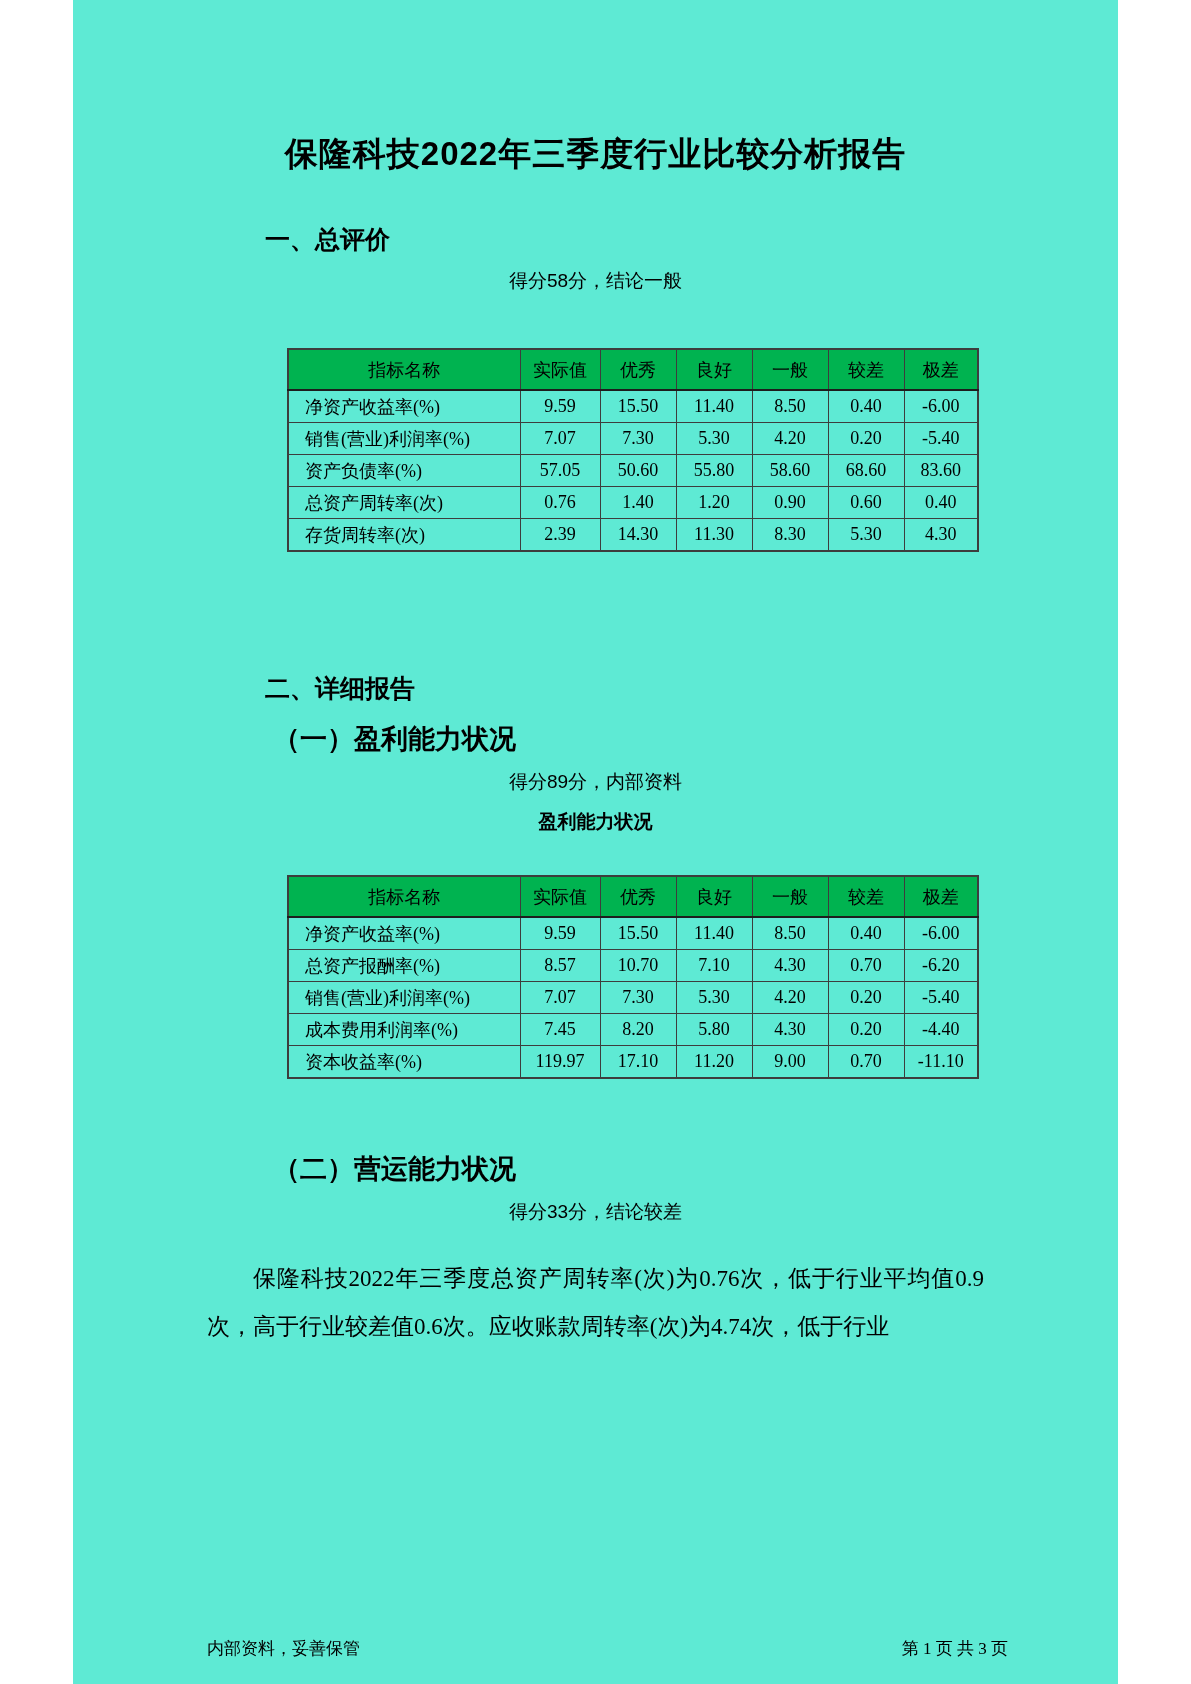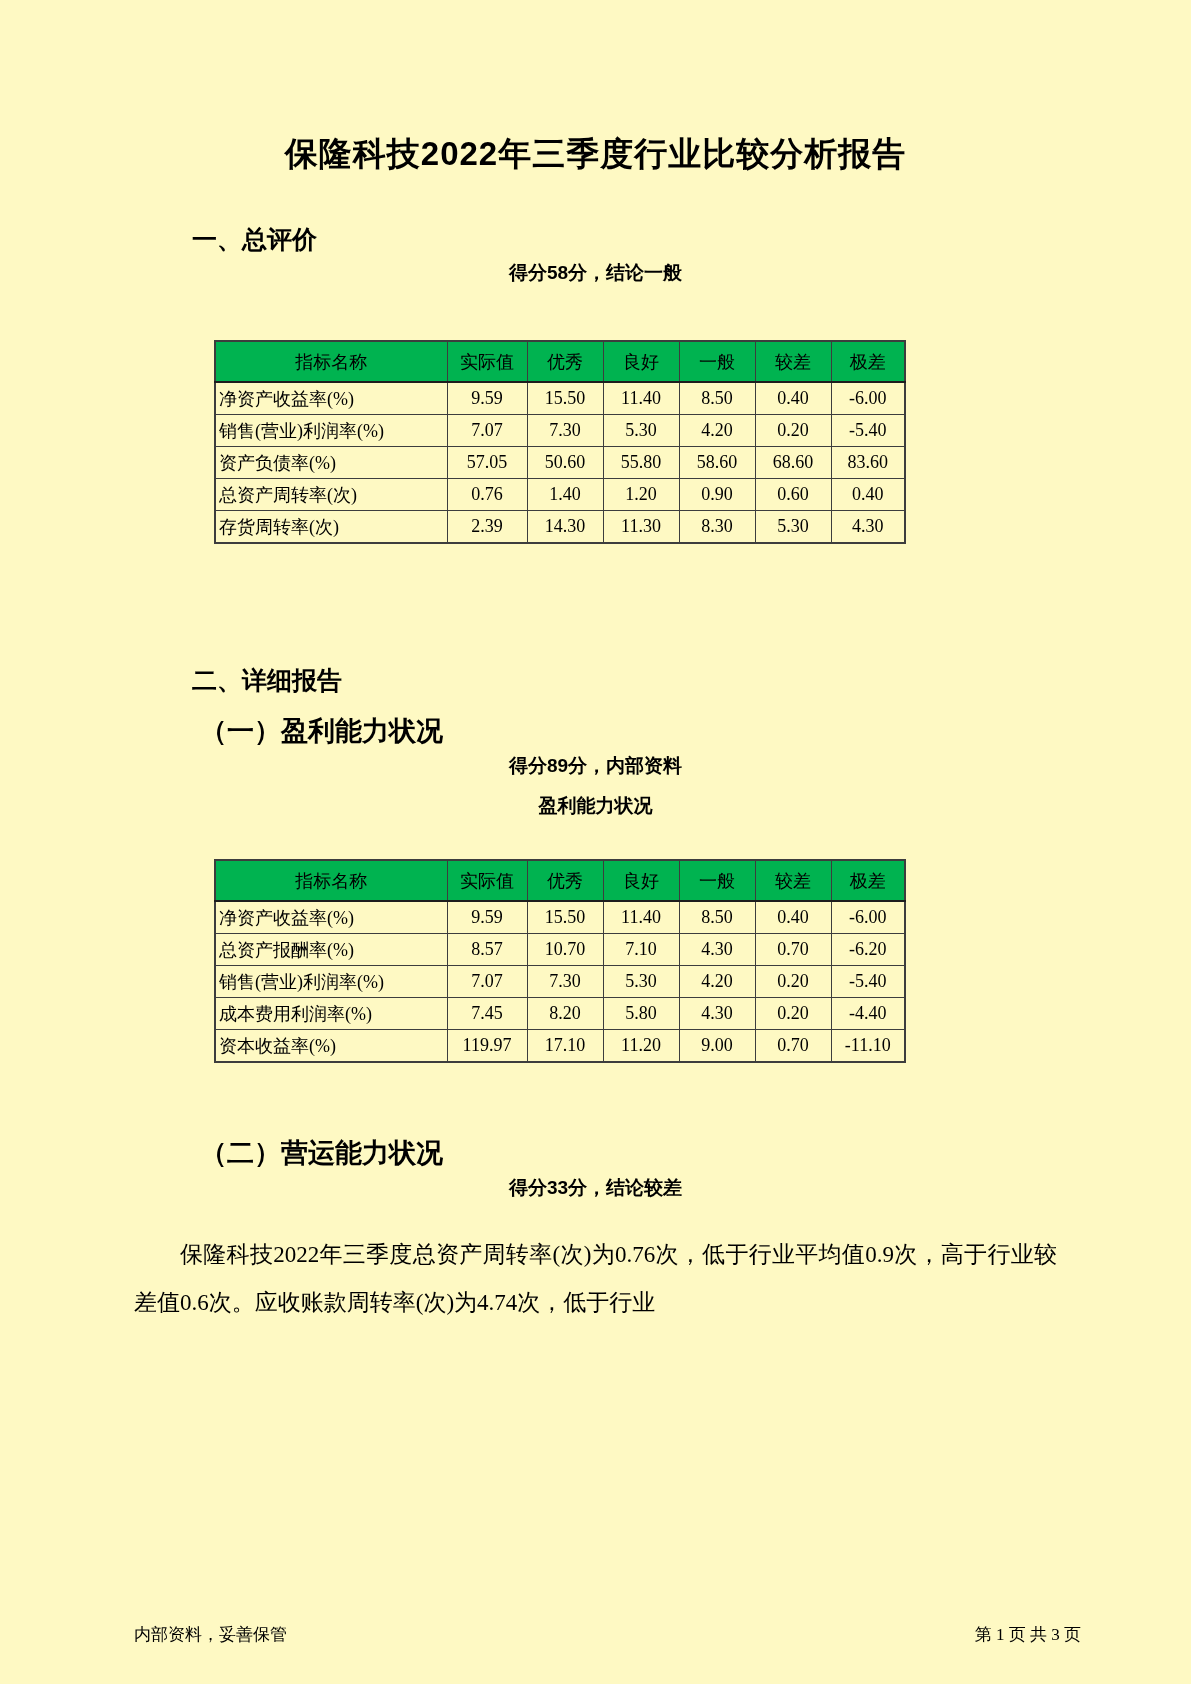--- a/index.html
+++ b/index.html
@@ -3,24 +3,24 @@
 <meta charset="utf-8">
 <style>
   :root{
     --header-green:#00B350;
     --border-col:#3d3d3d;
     --ink:#000000;
   }
   html,body{margin:0;padding:0;background:#ffffff;}
   .page{
     position:relative;
-    width:1191px;
+    width:1045px;
     height:1684px;
     margin:0 auto;
-    background:#fef9c3;
+    background:#5eead4;
     color:var(--ink);
     overflow:hidden;
   }
   .content{padding:0 134px;}
   .doc-title{
     margin:132px 0 0 0;
     text-align:center;
     font-family:"Liberation Sans","DejaVu Sans",sans-serif;
     font-weight:bold;
     font-size:33px;
@@ -34,24 +34,24 @@
     font-size:25px;
   }
   .sub-heading{
     margin:16px 0 0 0;
     padding-left:66px;
     font-family:"Liberation Sans","DejaVu Sans",sans-serif;
     font-weight:bold;
     font-size:27px;
   }
   .score-line{
-    margin-top:4px;
-    text-align:center;
-    font-family:"Liberation Sans","DejaVu Sans",sans-serif;
-    font-weight:bold;
+    margin-top:12px;
+    text-align:center;
+    font-family:"Liberation Sans","DejaVu Sans",sans-serif;
+    font-weight:normal;
     font-size:19px;
   }
   .ind-table{
     margin:54px 0 0 80px;
     border-collapse:collapse;
     border:2px solid var(--border-col);
     font-family:"Liberation Serif","DejaVu Serif",serif;
     table-layout:fixed;
     width:690px;
   }
@@ -69,21 +69,21 @@
   }
   .ind-table td{
     border:1px solid var(--border-col);
     font-size:18px;
     height:31px;
     text-align:center;
     padding:0 4px;
     white-space:nowrap;
     overflow:hidden;
   }
-  .ind-table td:first-child{text-align:left;padding-left:3px;}
+  .ind-table td:first-child{text-align:left;padding-left:16px;}
   .body-para{
     margin:30px 0 0 0;
     font-family:"Liberation Serif","DejaVu Serif",serif;
     font-size:23px;
     line-height:48px;
     text-align:justify;
     text-indent:2em;
   }
   .table-caption{
     margin-top:14px;
@@ -92,21 +92,21 @@
     font-weight:bold;
     font-size:19px;
   }
   .gap-lg{margin-top:120px;}
   .gap-md{margin-top:72px;}
   .tbl2{margin-top:40px;}
   .footer{
     position:absolute;
     left:134px;
     right:110px;
-    bottom:38px;
+    bottom:24px;
     display:flex;
     justify-content:space-between;
     align-items:baseline;
   }
   .footer-left{
     font-family:"Liberation Sans","DejaVu Sans",sans-serif;
     font-size:17px;
   }
   .footer-right{
     font-family:"Liberation Serif","DejaVu Serif",serif;

